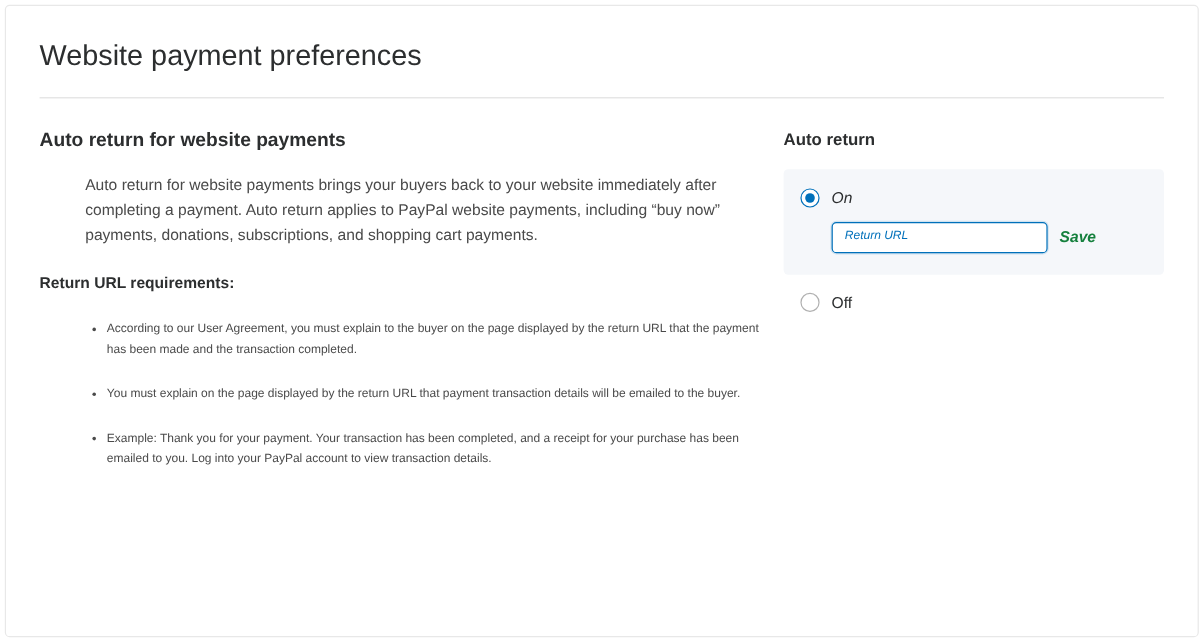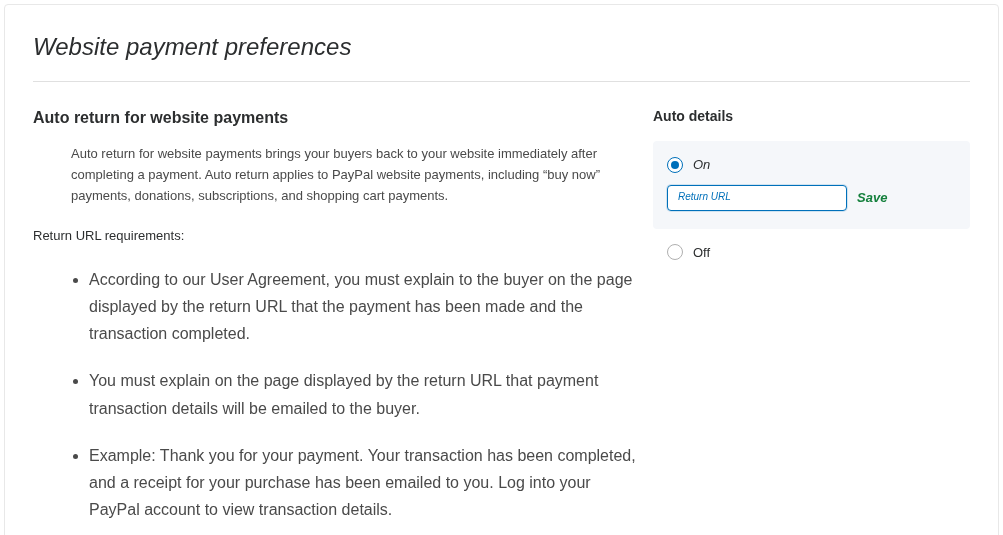--- a/index.html
+++ b/index.html
@@ -22,57 +22,56 @@
       min-height: 527px;
       width: 995px;
     }
     .page-title {
       font-size: 24px;
       font-weight: 300;
       color: #2c2e2f;
       padding-bottom: 16px;
       border-bottom: 1px solid #e0e0e0;
       margin-bottom: 24px;
-      font-style: italic;
     }
     .content {
       display: flex;
     }
     .left-col {
       flex: 0 0 620px;
     }
     .right-col {
       flex: 1;
     }
     .section-heading {
       font-size: 16px;
       font-weight: 600;
       color: #2c2e2f;
       margin-bottom: 14px;
     }
     .sub-heading {
       font-size: 13px;
-      font-weight: 400;
+      font-weight: 700;
       color: #2c2e2f;
       margin-top: 20px;
       margin-bottom: 20px;
     }
     .body-text {
       font-size: 13px;
       color: #4a4a4a;
       margin-bottom: 10px;
       line-height: 1.6;
       margin-left: 38px;
     }
     .bullet-list {
       margin-top: 18px;
       padding-left: 56px;
     }
     .bullet-list li {
-      font-size: 16px;
+      font-size: 10px;
       color: #4a4a4a;
       margin-bottom: 20px;
       line-height: 1.7;
       padding-right: 10px;
     }
     .right-heading {
       font-size: 14px;
       font-weight: 700;
       color: #2c2e2f;
       margin-bottom: 14px;
@@ -117,20 +116,21 @@
       height: 8px;
       border-radius: 50%;
       background: #0070ba;
     }
     .radio-label {
       font-size: 13px;
       color: #2c2e2f;
     }
     .url-field-wrap {
       margin-top: 10px;
+      margin-left: 26px;
       display: flex;
       align-items: center;
       gap: 10px;
     }
     .url-field {
       border: 1px solid #0070ba;
       border-radius: 4px;
       padding: 3px 10px 6px 10px;
       background: #fff;
       width: 180px;
@@ -176,21 +176,21 @@
       <p class="body-text">Auto return for website payments brings your buyers back to your website immediately after completing a payment. Auto return applies to PayPal website payments, including “buy now” payments, donations, subscriptions, and shopping cart payments.</p>
       <h3 class="sub-heading">Return URL requirements:</h3>
       <ul class="bullet-list">
         <li>According to our User Agreement, you must explain to the buyer on the page displayed by the return URL that the payment has been made and the transaction completed.</li>
         <li>You must explain on the page displayed by the return URL that payment transaction details will be emailed to the buyer.</li>
         <li>Example: Thank you for your payment. Your transaction has been completed, and a receipt for your purchase has been emailed to you. Log into your PayPal account to view transaction details.</li>
       </ul>
     </div>
 
     <div class="right-col">
-      <div class="right-heading">Auto details</div>
+      <div class="right-heading">Auto return</div>
 
       <div class="option-box">
         <div class="radio-row">
           <span class="radio-outer selected">
             <span class="radio-inner"></span>
           </span>
           <span class="radio-label">On</span>
         </div>
         <div class="url-field-wrap">
           <div class="url-field">

